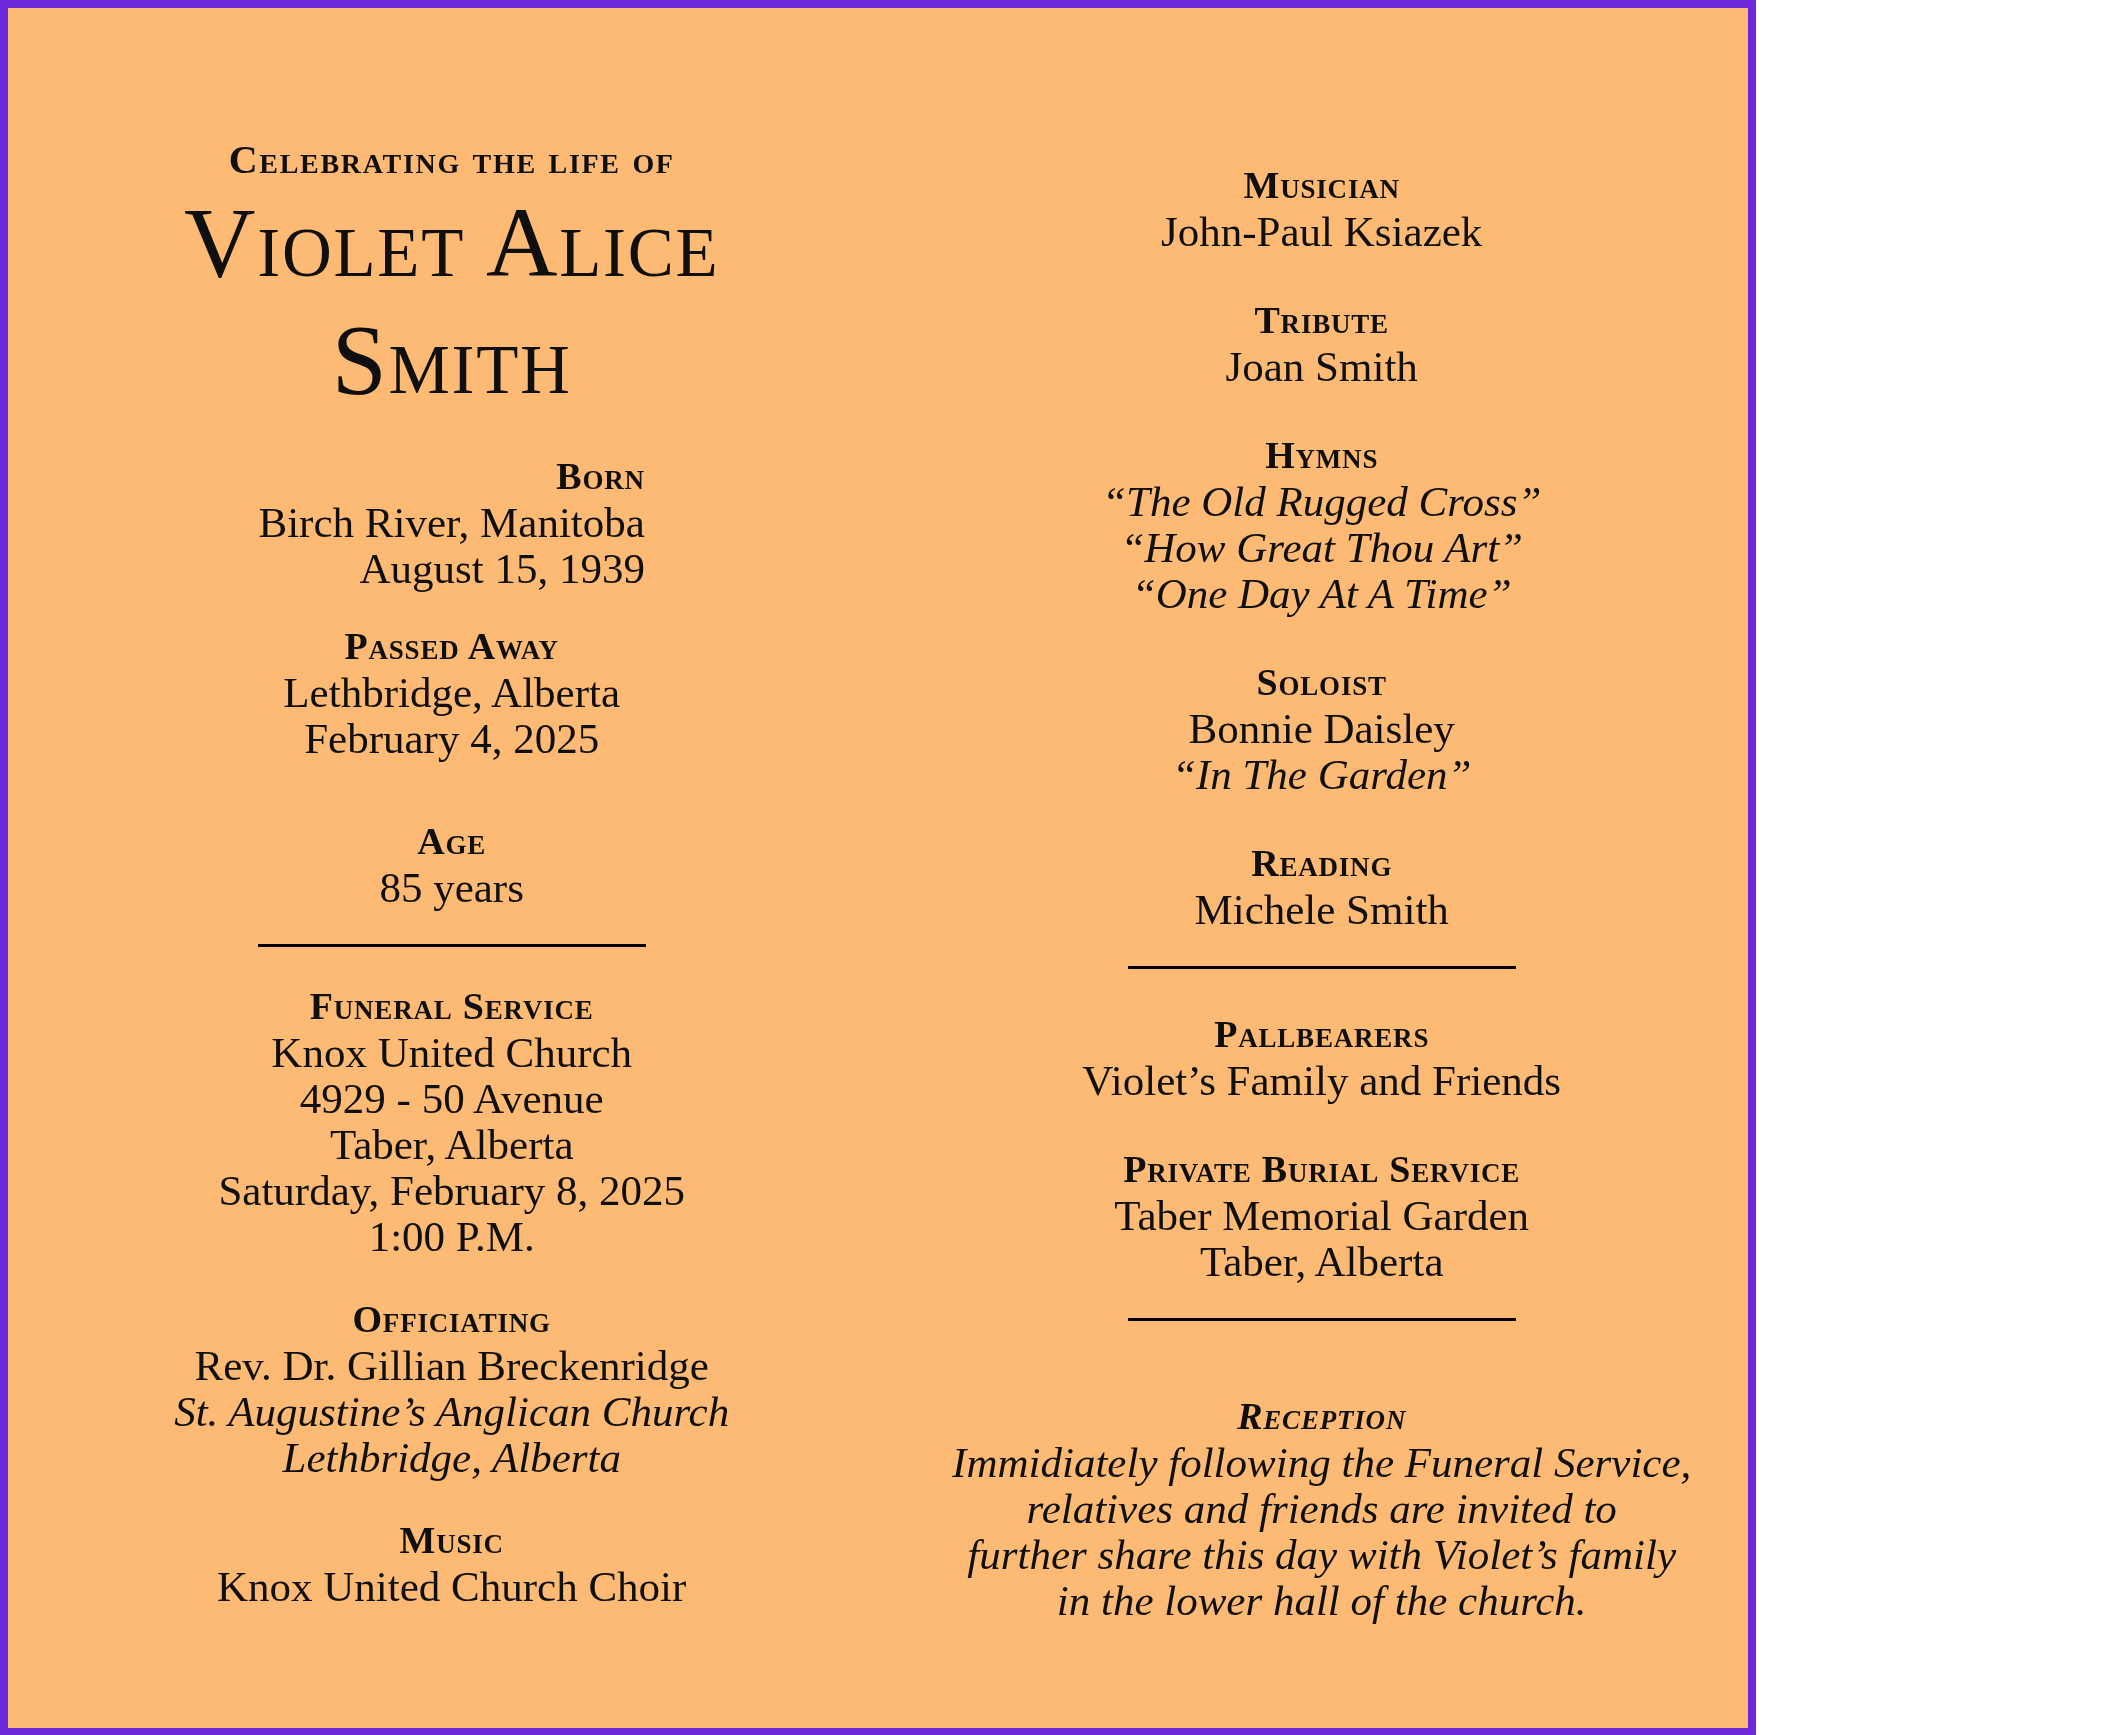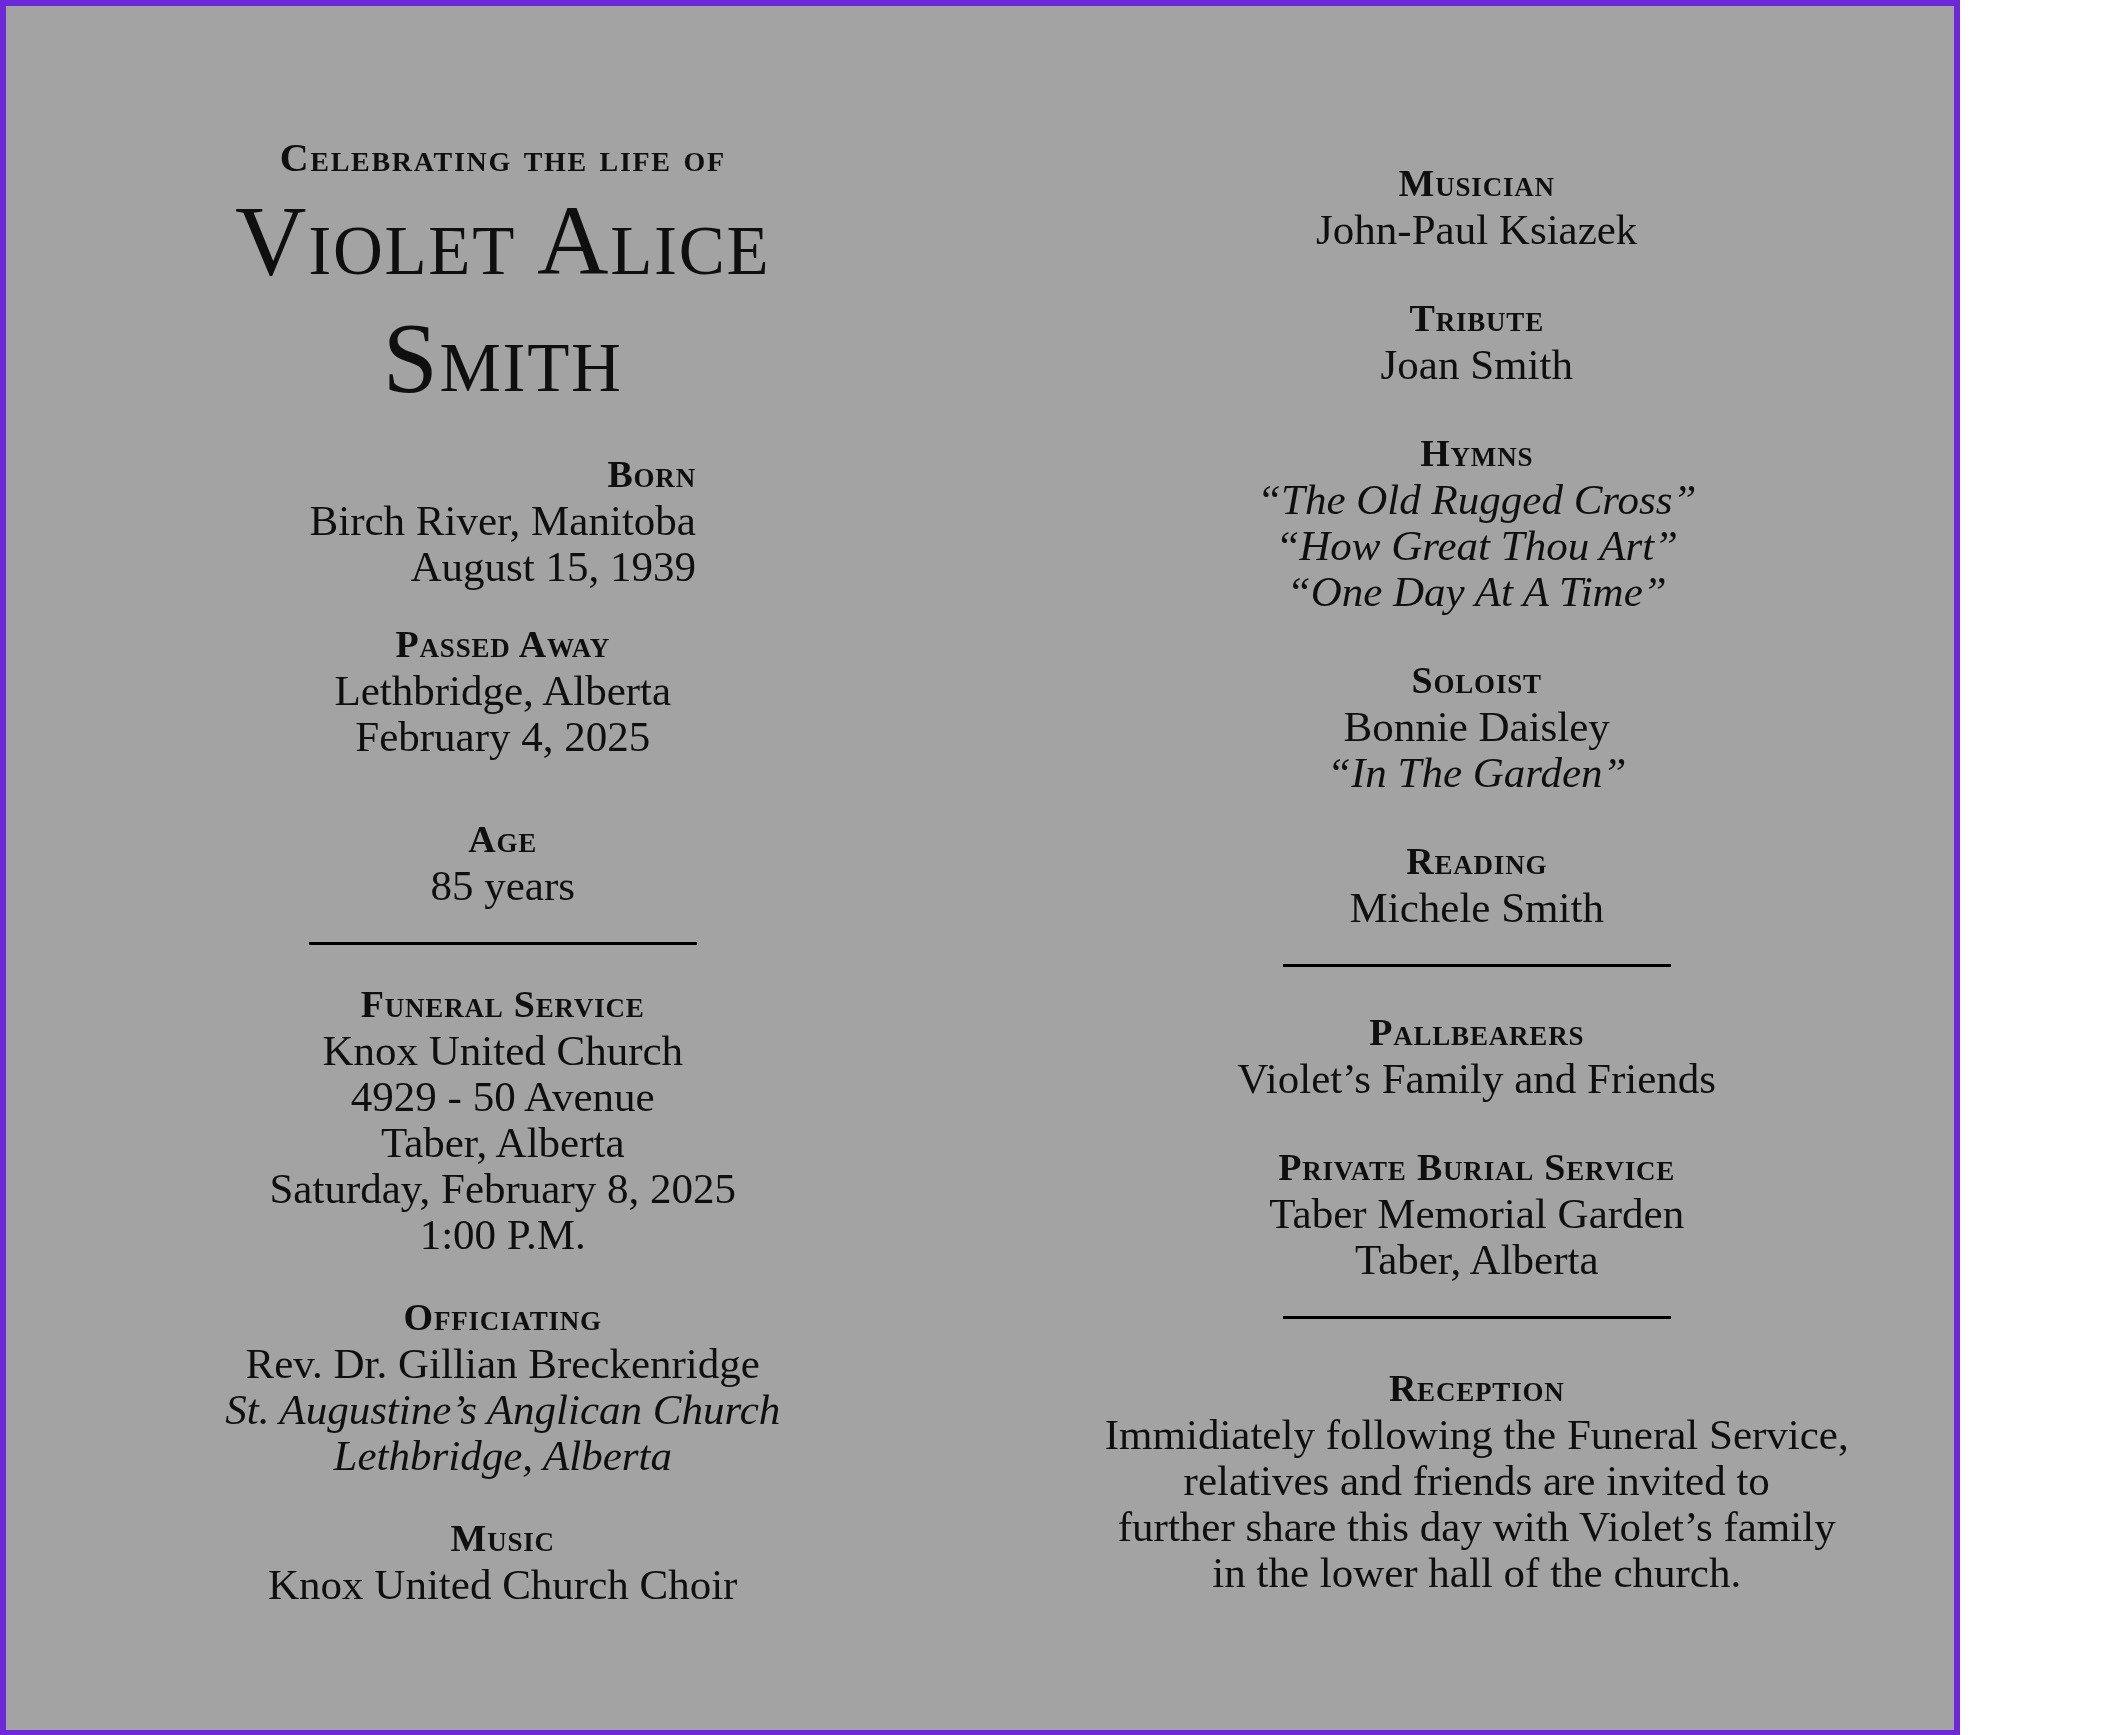--- a/index.html
+++ b/index.html
@@ -2,24 +2,24 @@
 <html style="font-size:13.2px"><head>
 <meta charset="utf-8">
 <style>
   html, body {
     margin: 0;
     padding: 0;
     background: #ffffff;
   }
   .page {
     box-sizing: border-box;
-    width: 1960px;
+    width: 1756px;
     height: 1736px;
-    background: #a3a3a3;
-    border: 6px solid #6d28d9;
+    background: #fdba74;
+    border: 8px solid #6d28d9;
     color: #0f0f0f;
     font-family: "Liberation Serif", serif;
     display: flex;
     overflow: hidden;
   }
   .col {
     box-sizing: border-box;
     display: flex;
     flex-direction: column;
     align-items: center;
@@ -45,21 +45,21 @@
     letter-spacing: 1.7px;
   }
   .name .name-line { display: block; }
 
   .sec { margin-top: 35px; }
   .sec-born      { margin-top: 34px; text-align: right; }
   .sec-passed    { margin-top: 30px; }
   .sec-age       { margin-top: 55px; }
   .sec-musician  { margin-top: 25px; }
   .sec-r         { margin-top: 41px; }
-  .sec-reception { margin-top: 45px; }
+  .sec-reception { margin-top: 71px; font-style: italic; }
 
   .heading {
     margin: 0;
     font-variant: small-caps;
     font-weight: bold;
     font-size: 38px;
     line-height: 48px;
     letter-spacing: 0.8px;
   }
   .line {

